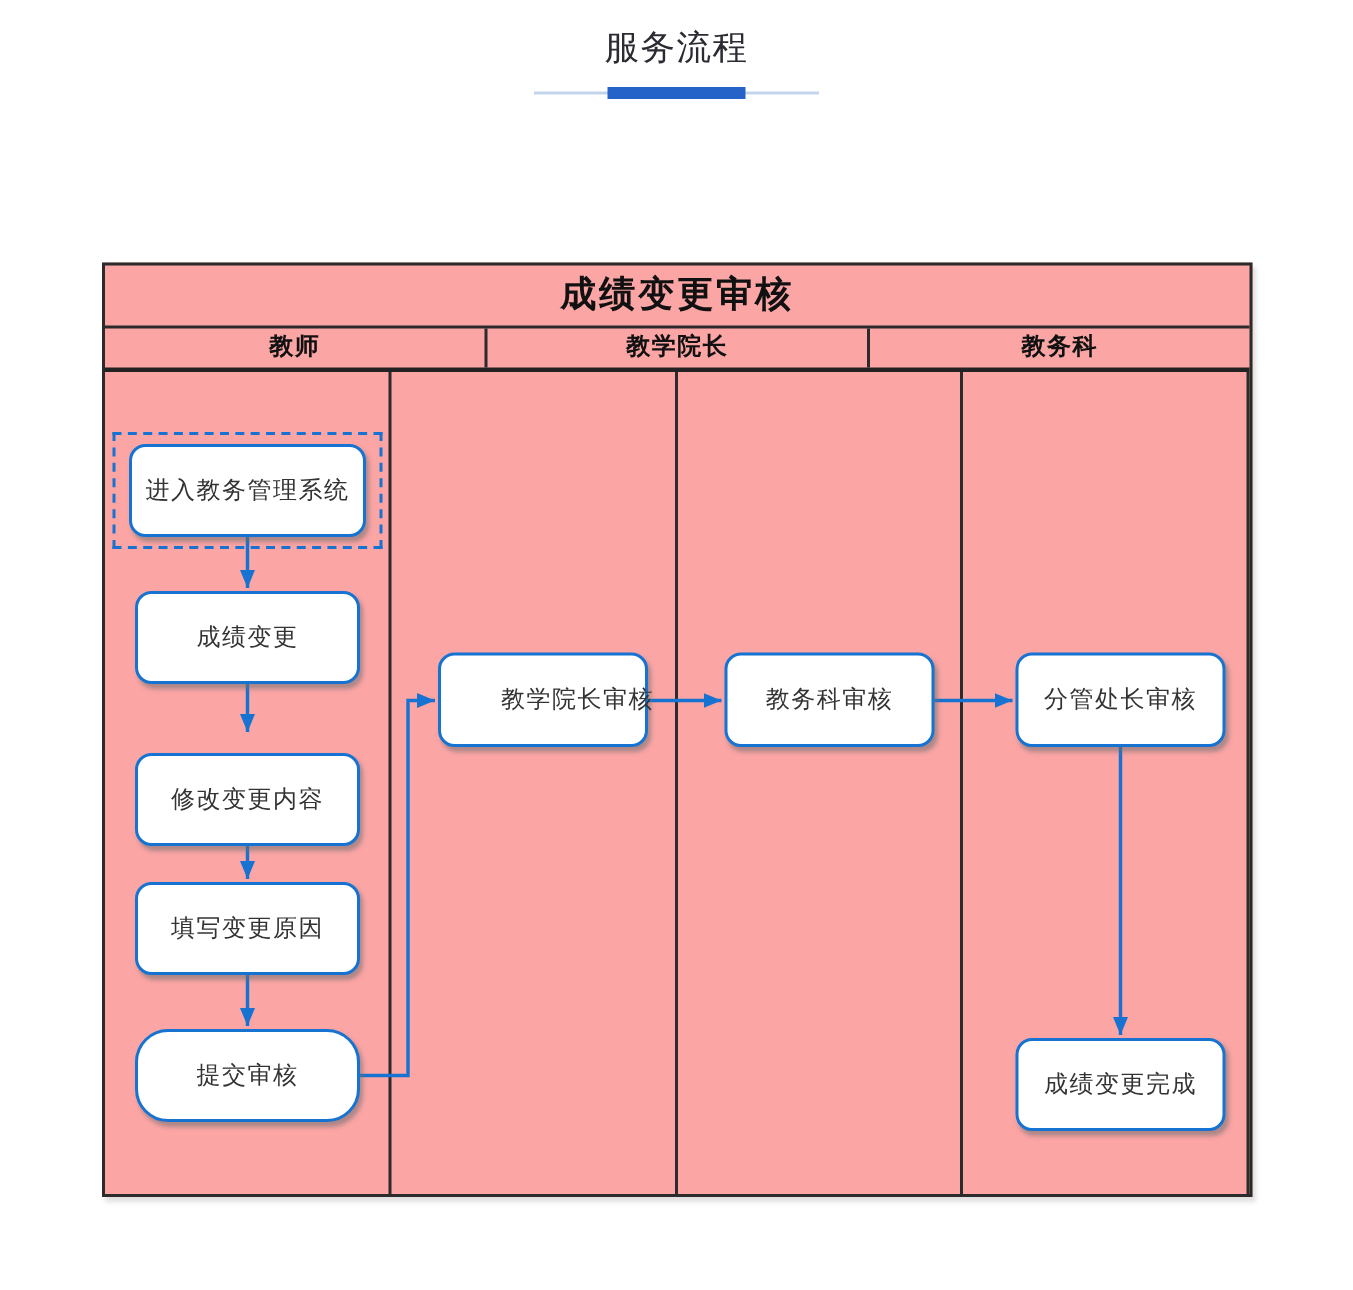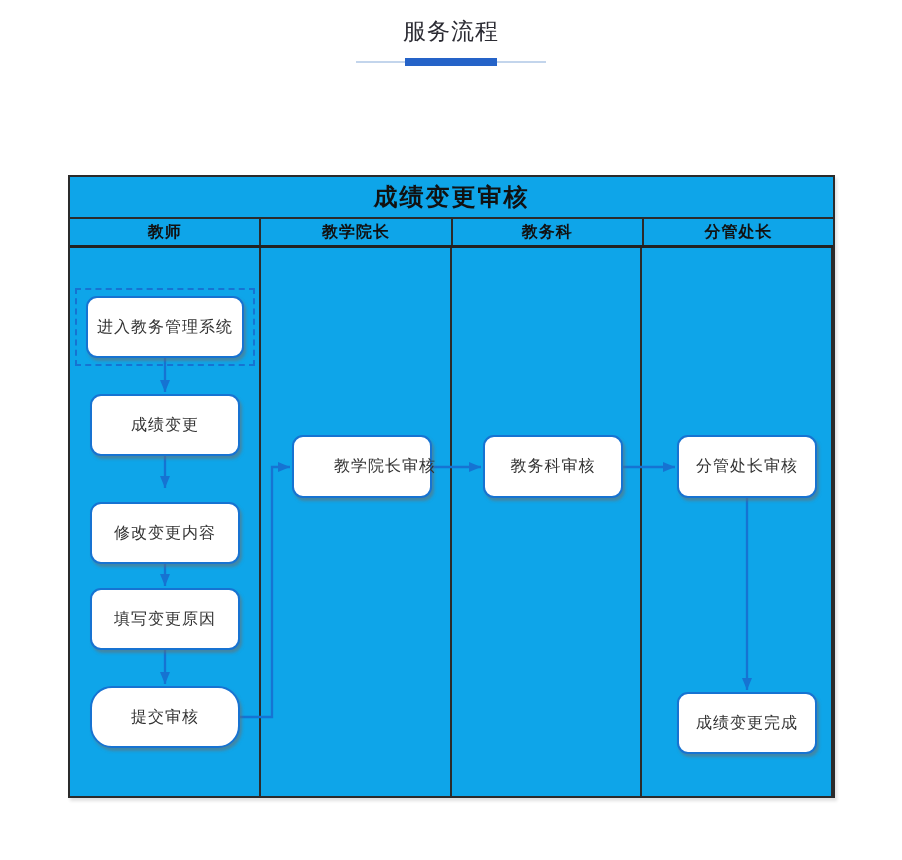--- a/index.html
+++ b/index.html
@@ -35,21 +35,21 @@
     width: 92px; height: 8px;
     background: #2563c8;
   }
 
   
   .flowchart {
     position: absolute; left: 68px; top: 175px;
     width: 767px; height: 623px;
     border: 2px solid #2b2b2b;
     box-sizing: border-box;
-    background: #0ea5e9;
+    background: #fca5a5;
     box-shadow: 2px 3px 3px rgba(0,0,0,0.12);
   }
   .fc-title {
     height: 40px; line-height: 40px;
     border-bottom: 2px solid #2b2b2b;
     text-align: center;
     font-size: 24px; font-weight: bold;
     color: #111111; letter-spacing: 2px;
   }
   .fc-header {
@@ -124,21 +124,20 @@
   </div>
 </div>
 
 <div class="flowchart">
   <div class="fc-title">成绩变更审核</div>
 
   <div class="fc-header">
     <div class="hcell">教师</div>
     <div class="hcell">教学院长</div>
     <div class="hcell">教务科</div>
-    <div class="hcell">分管处长</div>
   </div>
 
   <div class="fc-body">
     <div class="lane"></div>
     <div class="lane"></div>
     <div class="lane"></div>
     <div class="lane"></div>
 
     <svg class="connectors" viewBox="0 0 763 548" xmlns="http://www.w3.org/2000/svg">
       <defs>

